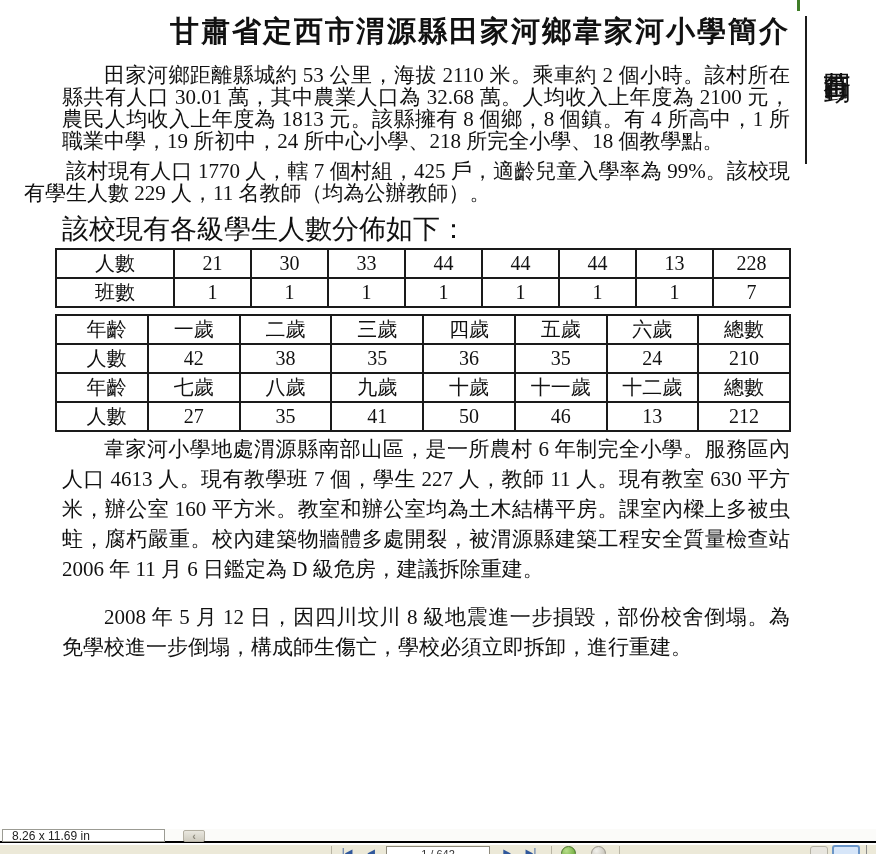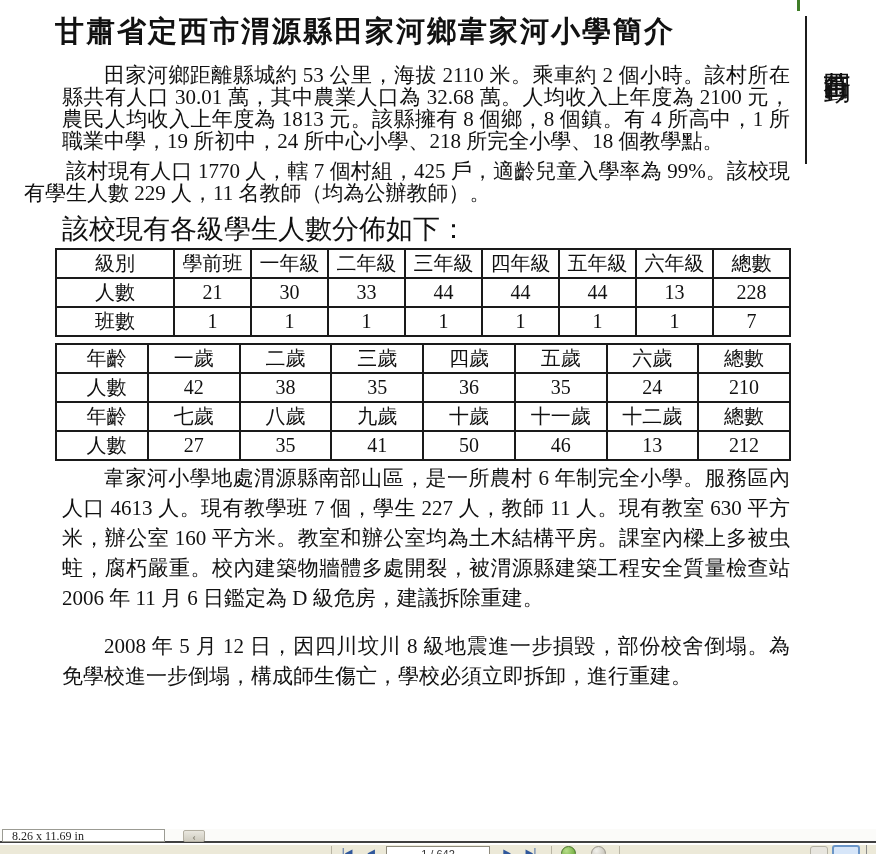--- a/index.html
+++ b/index.html
@@ -1,21 +1,21 @@
 <!DOCTYPE html>
 <html><head>
 <meta charset="utf-8">
 <style>
   * { margin:0; padding:0; box-sizing:border-box; }
   html,body { width:876px; height:854px; overflow:hidden; background:#ffffff; }
   .page { position:relative; width:876px; height:854px; background:#ffffff;
           font-family:"Liberation Serif", serif; color:#111; overflow:hidden; }
 
   
-  .doc-title { margin:12px 0 0 55px; width:735px; text-align:left;
+  .doc-title { margin:12px 0 0 55px; width:735px; text-align:right;
                font-size:29px; font-weight:bold; letter-spacing:2px; }
   .body-text { margin-left:62px; margin-right:86px; font-size:21px;
                line-height:22px; text-align:justify; text-indent:2em; }
   .p1 { margin-top:12px; }
   .p2 { margin-top:8px;margin-left:24px; }
   .table-intro { margin:12px 0 0 62px; font-size:27px; line-height:26px; }
   .intro2 { margin-top:20px; }
   table.doc-table { margin:6px 0 0 55px; border-collapse:collapse;
                     width:736px; table-layout:fixed; }
   table.doc-table td { border:2px solid #1a1a1a; height:27px; text-align:center;
@@ -31,22 +31,22 @@
   .green-tick { position:absolute; left:797px; top:0; width:3px; height:11px;
                 background:#3f7d28; }
   .vertical-rule { position:absolute; left:805px; top:16px; width:2px;
                    height:148px; background:#1c1c1c; }
   .side-label { position:absolute; left:818px; top:50px; writing-mode:vertical-rl;
                 text-orientation:upright; font-size:27px; line-height:38px;
                 letter-spacing:2px; font-family:"Liberation Serif", serif; color:#111; }
 
   
   .status-strip { position:absolute; left:0; top:829px; width:876px; height:14px;
-                  background:#fbfbf9; border-bottom:2px solid #404040; z-index:5;
-                  font-family:Liberation Serif, serif; }
+                  background:#fbfbf9; border-bottom:2px solid #000000; z-index:5;
+                  font-family:Liberation Sans, sans-serif; }
   .size-box { position:absolute; left:2px; top:0; width:163px; height:13px;
               background:#ffffff; border:1px solid #9b9b93; font-size:12px;
               line-height:12px; padding-left:9px; color:#222; }
   .hscroll-left { position:absolute; left:183px; top:1px; width:22px; height:12px;
                   background:linear-gradient(#e9e7df,#cfccc0); border:1px solid #b3afa2;
                   border-radius:2px; color:#8d897c; font-size:11px; line-height:10px;
                   text-align:center; font-weight:bold; }
 
   
   .bottom-toolbar { position:absolute; left:0; top:845px; width:876px; height:9px;
@@ -77,31 +77,20 @@
     <div class="doc-title">甘肅省定西市渭源縣田家河鄉韋家河小學簡介</div>
 
     <p class="body-text p1">田家河鄉距離縣城約 53 公里，海拔 2110 米。乘車約 2 個小時。該村所在縣共有人口 30.01 萬，其中農業人口為 32.68 萬。人均收入上年度為 2100 元，農民人均收入上年度為 1813 元。該縣擁有 8 個鄉，8 個鎮。有 4 所高中，1 所職業中學，19 所初中，24 所中心小學、218 所完全小學、18 個教學點。</p>
 
     <p class="body-text p2">該村現有人口 1770 人，轄 7 個村組，425 戶，適齡兒童入學率為 99%。該校現有學生人數 229 人，11 名教師（均為公辦教師）。</p>
 
     <div class="table-intro">該校現有各級學生人數分佈如下：</div>
 
     <table class="doc-table t1">
       <tbody>
-          <tr>
-            <td>級別</td>
-            <td>學前班</td>
-            <td>一年級</td>
-            <td>二年級</td>
-            <td>三年級</td>
-            <td>四年級</td>
-            <td>五年級</td>
-            <td>六年級</td>
-            <td>總數</td>
-          </tr>
           <tr>
             <td>人數</td>
             <td>21</td>
             <td>30</td>
             <td>33</td>
             <td>44</td>
             <td>44</td>
             <td>44</td>
             <td>13</td>
             <td>228</td>

